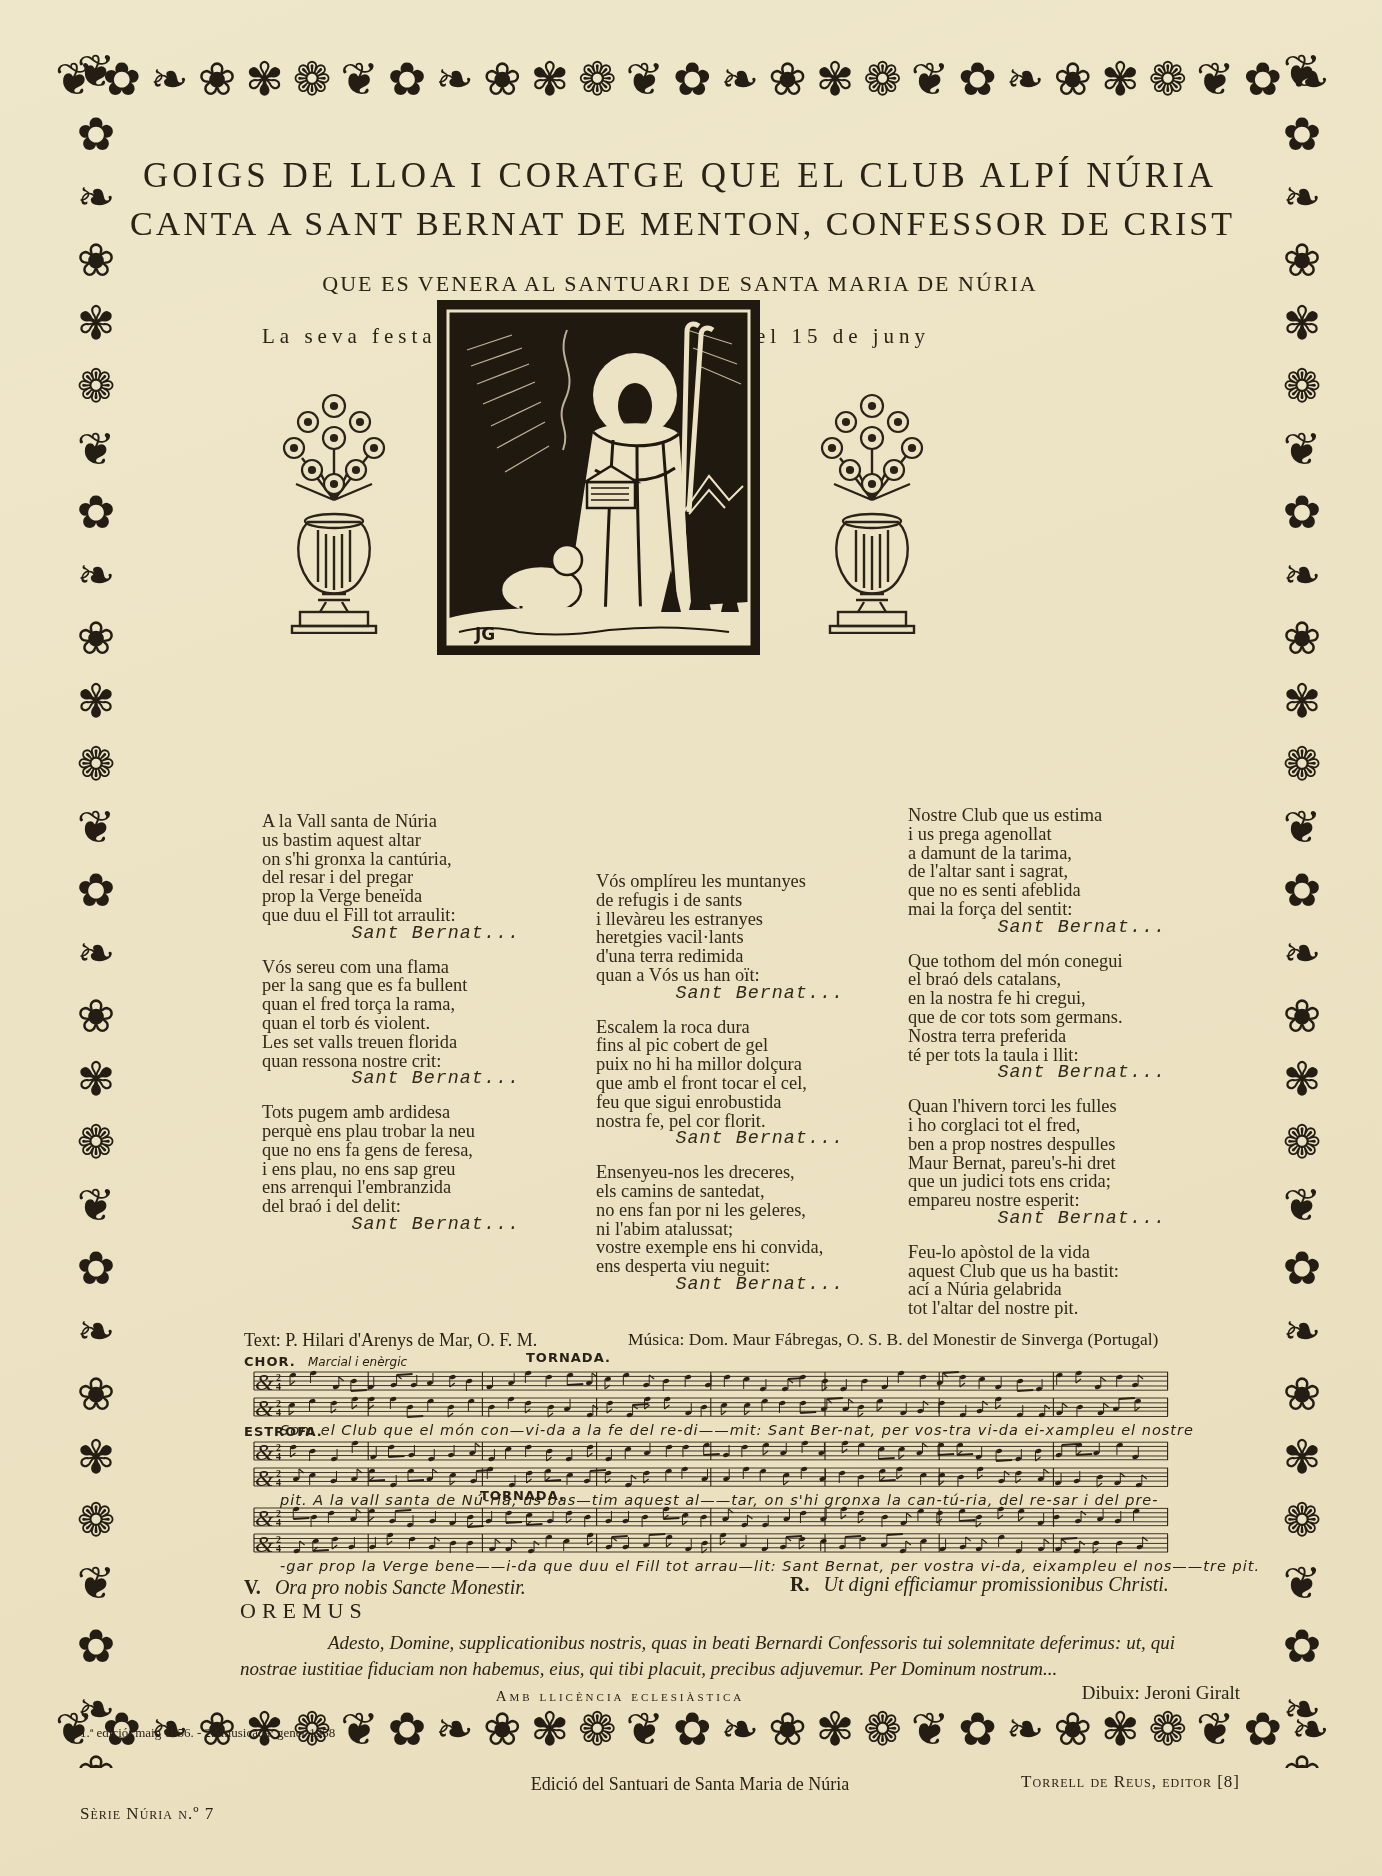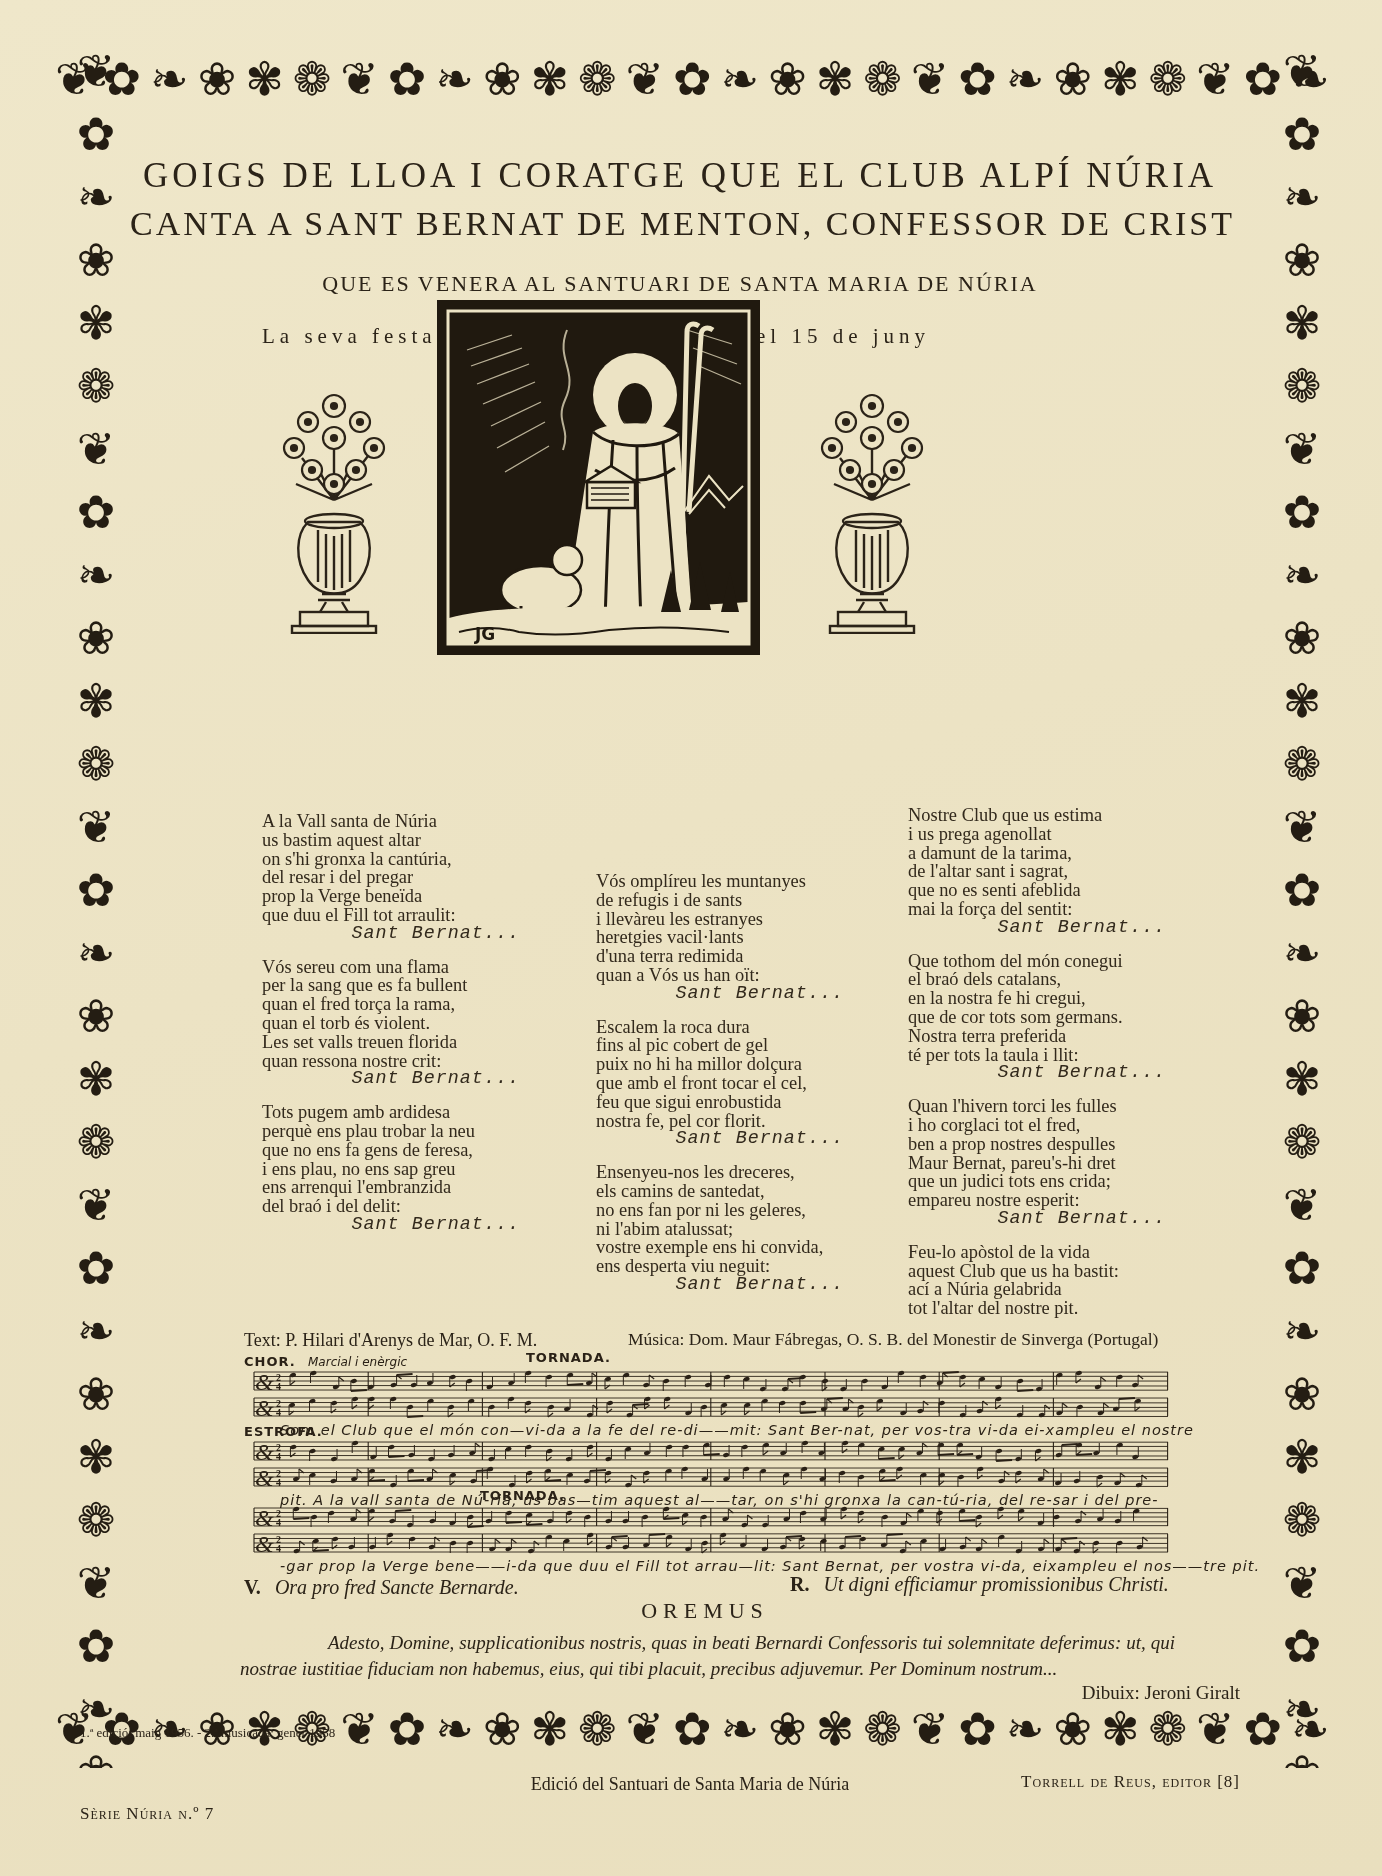--- a/index.html
+++ b/index.html
@@ -58,21 +58,21 @@
   .mtempo{position:absolute;font-family:"DejaVu Sans", sans-serif;font-style:italic;font-size:12px;color:#2a2116;}
   .mlyrics{position:absolute;left:50px;top:68px;width:880px;font-family:"DejaVu Sans", sans-serif;
            font-style:italic;font-size:14.5px;letter-spacing:1px;color:#2a2116;white-space:nowrap;}
   .sys1{top:1354px;height:96px;}
   .sys2{top:1424px;height:96px;}
   .sys3{top:1490px;height:96px;}
   
   .versicle{position:absolute;left:244px;top:1576px;font-size:20px;font-style:italic;}
   .response{position:absolute;left:790px;top:1573px;font-size:20px;font-style:italic;}
   .vr-mark{font-style:normal;font-weight:bold;padding-right:14px;}
-  .oremus{position:absolute;left:240px;top:1598px;width:930px;text-align:center;
+  .oremus{position:absolute;left:240px;top:1598px;width:930px;text-align:left;
           font-size:22px;letter-spacing:6px;}
   .prayer{position:absolute;left:240px;top:1630px;width:935px;font-style:italic;
           font-size:19px;line-height:26px;text-indent:88px;text-align:justify;}
   .license{position:absolute;left:240px;top:1688px;width:760px;text-align:center;
            font-variant:small-caps;letter-spacing:3px;font-size:15px;}
   .drawing-credit{position:absolute;left:950px;top:1682px;width:290px;text-align:right;font-size:19px;}
   
   .footer-edition{position:absolute;left:80px;top:1725px;font-size:13px;}
   .footer-series{position:absolute;left:80px;top:1804px;font-size:17px;font-variant:small-caps;letter-spacing:1px;}
   .footer-center{position:absolute;left:460px;top:1774px;width:460px;text-align:center;font-size:18px;}
@@ -1106,27 +1106,28 @@
         <ellipse cx="879.6229817390442" cy="39" rx="3" ry="2.1" fill="#2a2116" transform="rotate(-14 879.6229817390442 39)"></ellipse>
         <line x1="876.6229817390442" y1="39" x2="876.6229817390442" y2="49" stroke="#2a2116" stroke-width="1"></line>
         <ellipse cx="899.6229908943177" cy="43" rx="3" ry="2.1" fill="#2a2116" transform="rotate(-14 899.6229908943177 43)"></ellipse>
         <line x1="902.6229908943177" y1="43" x2="902.6229908943177" y2="33" stroke="#2a2116" stroke-width="1"></line>
         <line x1="902.6229908943177" y1="33" x2="907.6229908943177" y2="37" stroke="#2a2116" stroke-width="1.2"></line>
       </svg>
     <div class="mlyrics">-gar prop la Verge bene——i-da que duu el Fill tot arrau—lit: Sant Bernat, per vostra vi-da, eixampleu el nos——tre pit.</div>
   </div>
 
   <div class="versicle">
-    <span class="vr-mark">V.</span><span>Ora pro fred Sancte Bernarde.</span>
+    <span class="vr-mark">V.</span><span>Ora pro nobis Sancte Monestir.</span>
   </div>
   <div class="response">
     <span class="vr-mark">R.</span><span>Ut digni efficiamur promissionibus Christi.</span>
   </div>
   <div class="oremus">OREMUS</div>
   <div class="prayer">Adesto, Domine, supplicationibus nostris, quas in beati Bernardi Confessoris tui solemnitate deferimus: ut, qui nostrae iustitiae fiduciam non habemus, eius, qui tibi placuit, precibus adjuvemur. Per Dominum nostrum...</div>
+  <div class="license">Amb llicència eclesiàstica</div>
   <div class="drawing-credit">Dibuix: Jeroni Giralt</div>
 
   <div class="footer-edition">1.ª edició: maig 1956. - 2.ª musicada: gener 1958</div>
   <div class="footer-series">Sèrie Núria n.º 7</div>
   <div class="footer-center">Edició del Santuari de Santa Maria de Núria</div>
   <div class="footer-publisher">Torrell de Reus, editor [8]</div>
 
 </div>
 
 </body></html>

